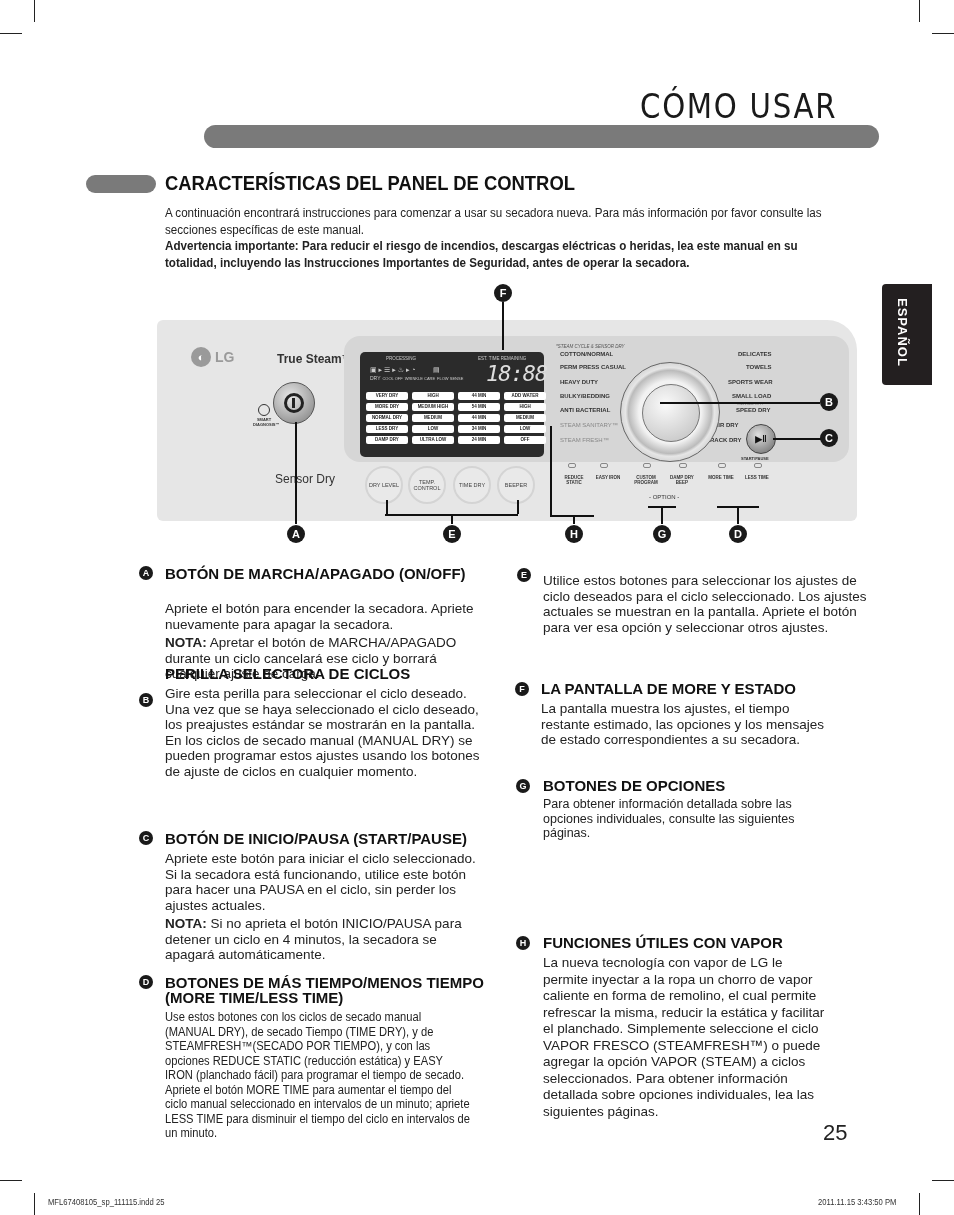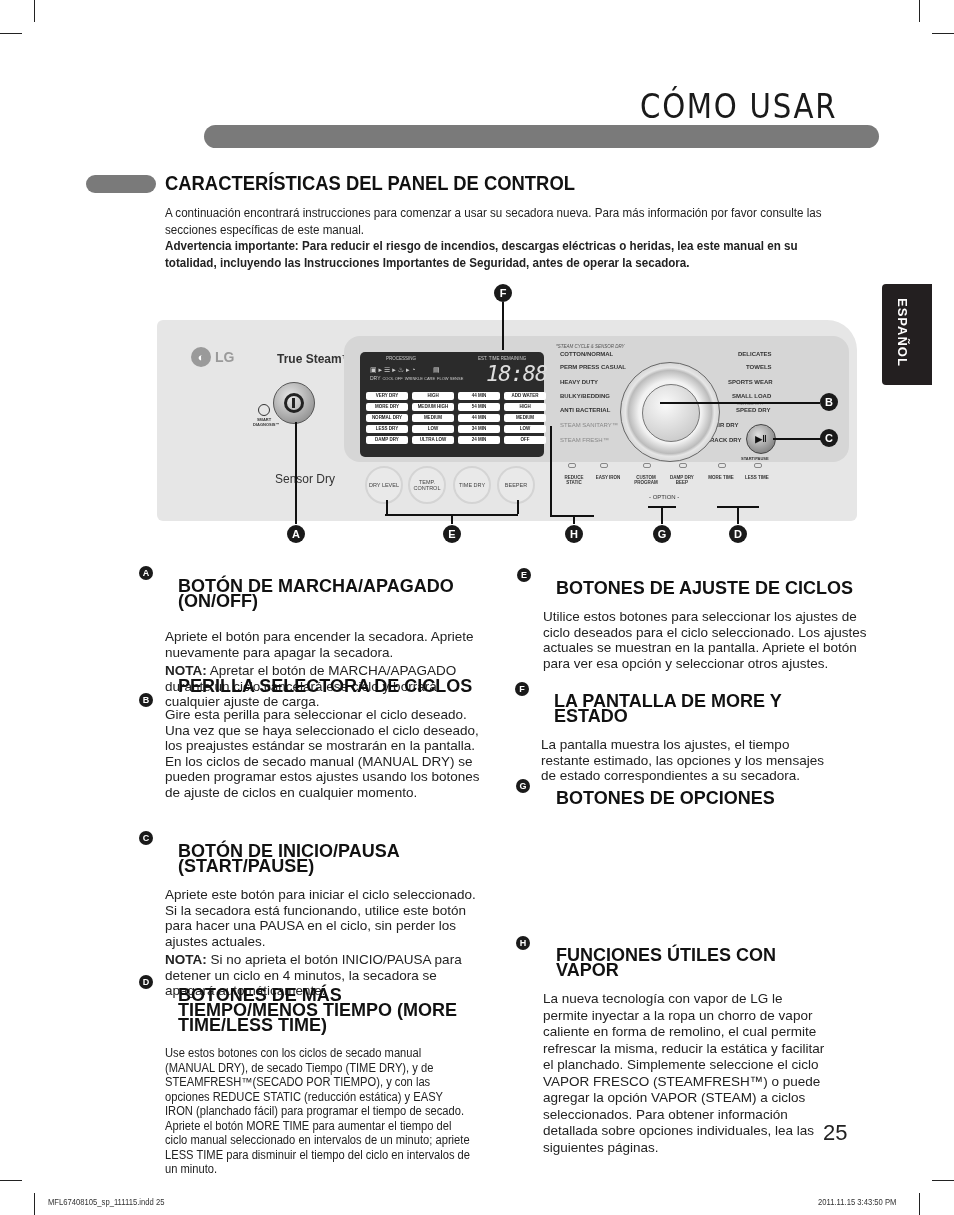--- a/index.html
+++ b/index.html
@@ -40,21 +40,21 @@
   .startbtn{position:absolute;left:589px;top:104px;width:28px;height:28px;border-radius:50%;background:radial-gradient(circle at 40% 35%,#e0e0e0,#666);border:1px solid #444;font-size:9px;font-weight:bold;display:flex;align-items:center;justify-content:center;color:#111;}
   .startlbl{position:absolute;left:584px;top:136px;font-size:4px;font-weight:bold;color:#333;}
   .rb{position:absolute;top:146px;width:34px;height:34px;border-radius:50%;border:2px solid #d4d4d4;background:#e9e9e9;font-size:5.5px;color:#444;text-align:center;display:flex;align-items:center;justify-content:center;line-height:6px;}
   .opt{position:absolute;top:155px;font-size:4.5px;font-weight:bold;color:#333;text-align:center;line-height:5px;}
   .led{position:absolute;top:143px;width:6px;height:3px;border:1px solid #888;border-radius:2px;}
   .optlbl{position:absolute;left:492px;top:174px;font-size:6px;color:#333;}
   .bline{position:absolute;background:#111;}
   .marker{position:absolute;width:18px;height:18px;border-radius:50%;background:#1a1a1a;color:#fff;font-size:11px;font-weight:bold;display:flex;align-items:center;justify-content:center;}
   .mk-s{width:14px;height:14px;font-size:9px;}
   .item{position:absolute;}
-  .item h3{margin:13px;font-size:18px;font-weight:bold;line-height:15px;color:#111;}
+  .item h3{margin:0;font-size:15px;font-weight:bold;line-height:15px;color:#111;}
   .item p{margin:2px 0 0 0;font-size:13.5px;line-height:15.5px;color:#222;}
   .item p.small{font-size:12px;line-height:14.5px;transform:scaleX(0.93);transform-origin:left top;width:330px;}
   .item p.sm2{font-size:12.5px;line-height:14.5px;}
   .pagenum{position:absolute;left:823px;top:1120px;font-size:22px;color:#222;}
   .footer{position:absolute;top:1197px;font-size:9px;color:#333;transform:scaleX(0.85);transform-origin:left top;}
 </style>
 </head>
 <body>
 
 <div class="crop" style="left:34px;top:0;width:1px;height:22px;"></div>
@@ -211,33 +211,33 @@
 </div>
 
 <div class="marker mk-s" style="left:139px;top:975px">D</div>
 <div class="item" style="left:165px;top:975px;width:320px">
   <h3>BOTONES DE MÁS TIEMPO/MENOS TIEMPO (MORE TIME/LESS TIME)</h3>
   <p class="small" style="margin-top:5px">Use estos botones con los ciclos de secado manual (MANUAL DRY), de secado Tiempo (TIME DRY), y de STEAMFRESH™(SECADO POR TIEMPO), y con las opciones REDUCE STATIC (reducción estática) y EASY IRON (planchado fácil) para programar el tiempo de secado. Apriete el botón MORE TIME para aumentar el tiempo del ciclo manual seleccionado en intervalos de un minuto; apriete LESS TIME para disminuir el tiempo del ciclo en intervalos de un minuto.</p>
 </div>
 
 <div class="marker mk-s" style="left:517px;top:568px">E</div>
 <div class="item" style="left:543px;top:568px;width:330px">
-  <h3>BOTONES DE AJUSTE DE CICLOS</h3>
   <p style="margin-top:5px">Utilice estos botones para seleccionar los ajustes de ciclo deseados para el ciclo seleccionado. Los ajustes actuales se muestran en la pantalla. Apriete el botón para ver esa opción y seleccionar otros ajustes.</p>
 </div>
 
 <div class="marker mk-s" style="left:515px;top:682px">F</div>
 <div class="item" style="left:541px;top:681px;width:300px">
   <h3>LA PANTALLA DE MORE Y ESTADO</h3>
   <p style="margin-top:5px">La pantalla muestra los ajustes, el tiempo restante estimado, las opciones y los mensajes de estado correspondientes a su secadora.</p>
 </div>
 
 <div class="marker mk-s" style="left:516px;top:779px">G</div>
 <div class="item" style="left:543px;top:778px;width:300px">
   <h3>BOTONES DE OPCIONES</h3>
+  <p class="sm2" style="margin-top:4px">Para obtener información detallada sobre las opciones individuales, consulte las siguientes páginas.</p>
 </div>
 
 <div class="marker mk-s" style="left:516px;top:936px">H</div>
 <div class="item" style="left:543px;top:935px;width:285px">
   <h3>FUNCIONES ÚTILES CON VAPOR</h3>
   <p style="margin-top:5px;line-height:16.5px">La nueva tecnología con vapor de LG le permite inyectar a la ropa un chorro de vapor caliente en forma de remolino, el cual permite refrescar la misma, reducir la estática y facilitar el planchado. Simplemente seleccione el ciclo VAPOR FRESCO (STEAMFRESH™) o puede agregar la opción VAPOR (STEAM) a ciclos seleccionados. Para obtener información detallada sobre opciones individuales, lea las siguientes páginas.</p>
 </div>
 
 <div class="pagenum">25</div>
 <div class="footer" style="left:48px">MFL67408105_sp_111115.indd   25</div>

